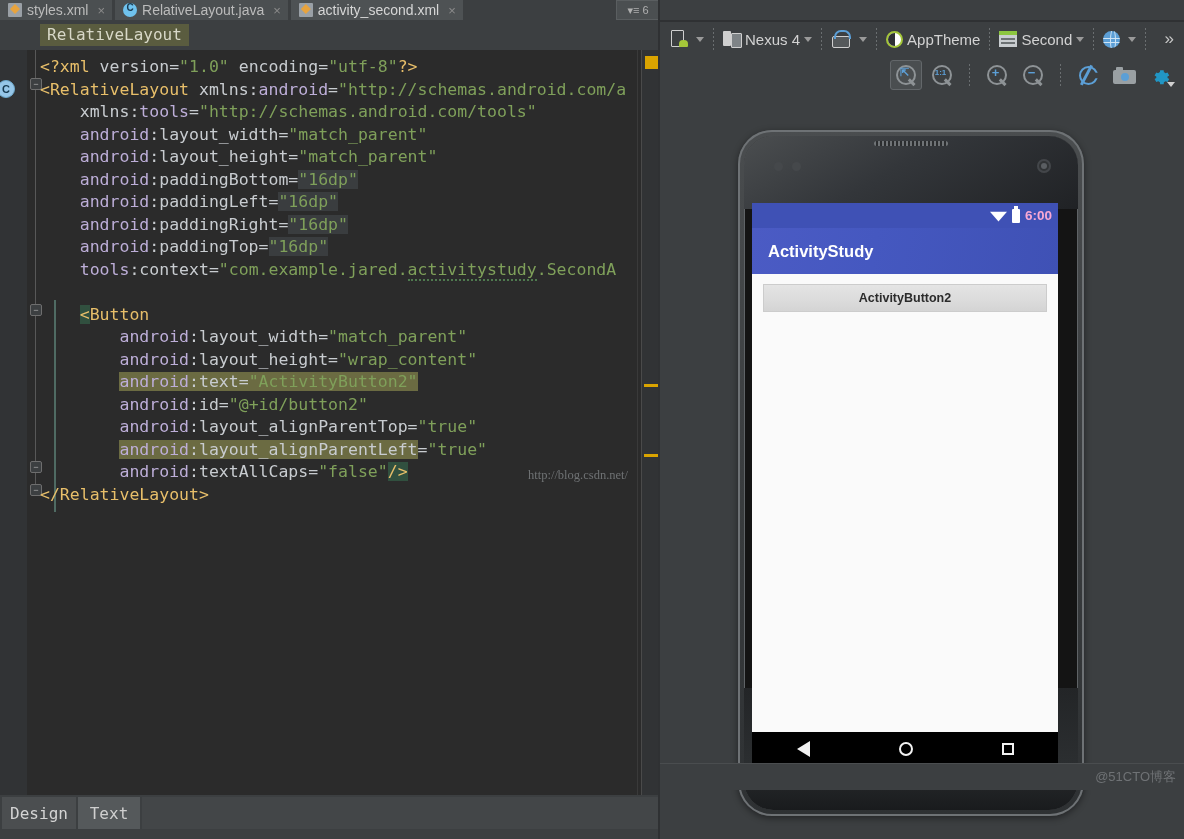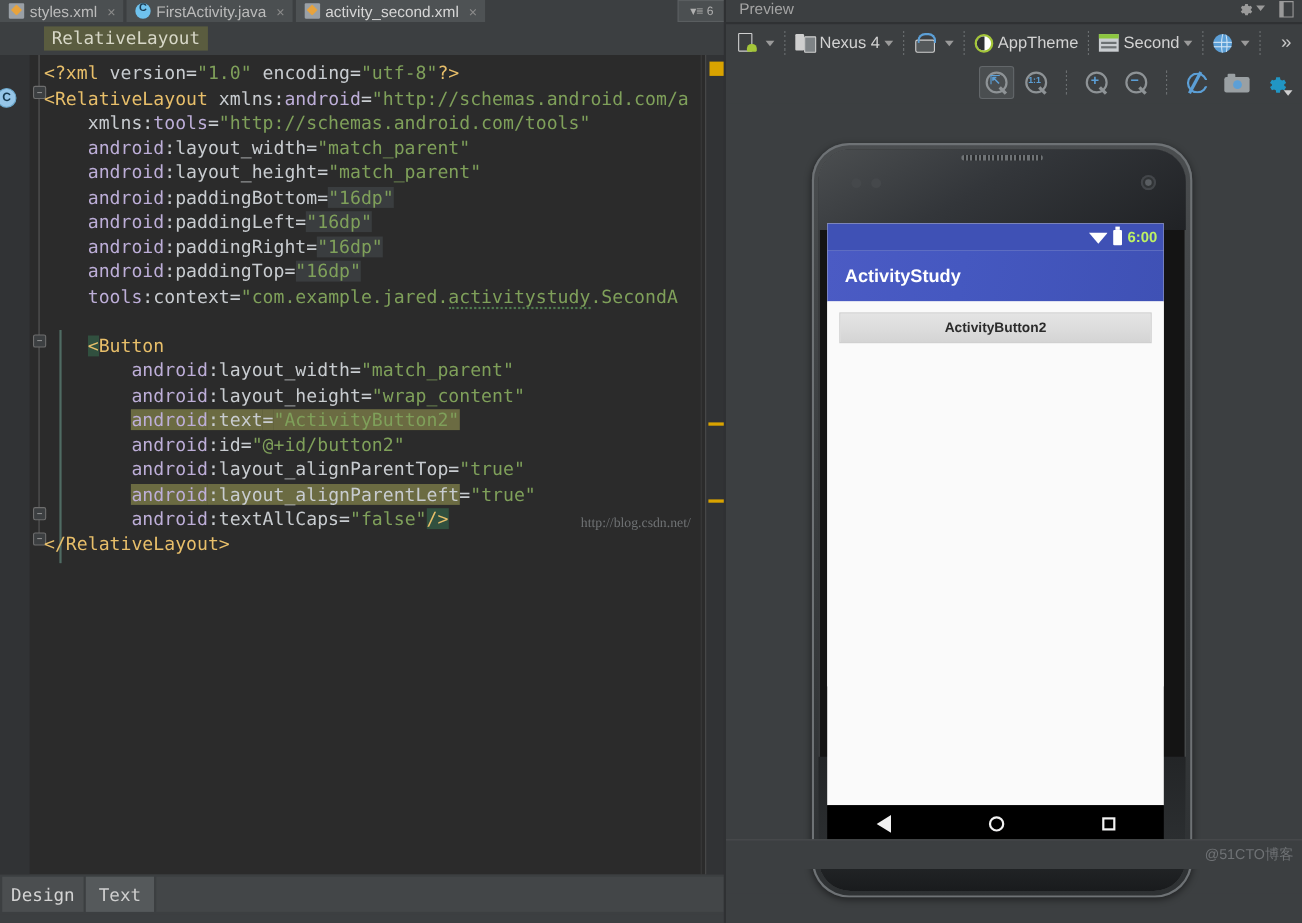--- a/index.html
+++ b/index.html
@@ -389,21 +389,21 @@
     clip-path: polygon(0 18%, 100% 18%, 50% 100%);
   }
   #battery-icon {
     width: 8px; height: 14px; background: #ffffff; border-radius: 1px;
     position: relative;
   }
   #battery-icon::before {
     content: ""; position: absolute; left: 2px; top: -2.5px;
     width: 4px; height: 2.5px; background: #ffffff;
   }
-  #clock { color: #bef264; font-size: 13.5px; font-weight: bold; }
+  #clock { color: #f9a8d4; font-size: 13.5px; font-weight: bold; }
   #appbar {
     position: absolute; left: 0; top: 25px; width: 306px; height: 46px;
     background: linear-gradient(100deg,#4b5bc4 0%, #4558c0 40%, #3f51b5 100%);
     display: flex; align-items: center; padding-left: 16px;
   }
   #appbar-title { color: #fff; font-size: 16.5px; font-weight: bold; }
   #content-area {
     position: absolute; left: 0; top: 71px; width: 306px; height: 350px;
     background: #fafafa; padding: 10px 11px;
   }
@@ -451,21 +451,21 @@
   <div id="editor-side">
 
     <div id="tabbar">
       <div class="ftab inactive">
         <span class="tabicon ic-xml"></span>
         <span>styles.xml</span>
         <span class="tabclose">×</span>
       </div>
       <div class="ftab inactive">
         <span class="tabicon ic-java"></span>
-        <span>FirstActivity.java</span>
+        <span>RelativeLayout.java</span>
         <span class="tabclose">×</span>
       </div>
       <div class="ftab active">
         <span class="tabicon ic-xml"></span>
         <span>activity_second.xml</span>
         <span class="tabclose">×</span>
       </div>
       <div id="tab-overflow">▾≡ 6</div>
     </div>
 
@@ -500,31 +500,20 @@
       <div class="btab" id="btab-design">Design</div>
       <div class="btab" id="btab-text">Text</div>
       <div id="bottom-strip"></div>
     </div>
   </div>
 
   <div id="panel-divider"></div>
 
   <div id="preview-side">
 
-    <div id="preview-header">
-      <div id="preview-title">Preview</div>
-      <div id="ph-gear">
-        <svg width="15" height="15" viewBox="0 0 24 24">
-          <path fill="#9a9a9a" d="M12 8a4 4 0 100 8 4 4 0 000-8zm0 6a2 2 0 110-4 2 2 0 010 4z"></path>
-          <path fill="#9a9a9a" d="M19.4 13l2-1.2-2-3.5-2.2.9a7.7 7.7 0 00-1.8-1l-.3-2.4h-4l-.3 2.4c-.7.2-1.3.6-1.8 1l-2.2-.9-2 3.5 2 1.2a7 7 0 000 2l-2 1.2 2 3.5 2.2-.9c.5.4 1.1.8 1.8 1l.3 2.4h4l.3-2.4c.7-.2 1.3-.6 1.8-1l2.2.9 2-3.5-2-1.2a7 7 0 000-2z"></path>
-        </svg>
-        <span class="caret"></span>
-      </div>
-      <div id="ph-hide"></div>
-    </div>
     <div id="preview-divider"></div>
 
     <div id="ptool1">
       <div class="titem">
         <span class="ic-androiddoc"></span>
         <span></span>
         <span class="caret"></span>
       </div>
       <div class="tsep"></div>
       <div class="titem">

